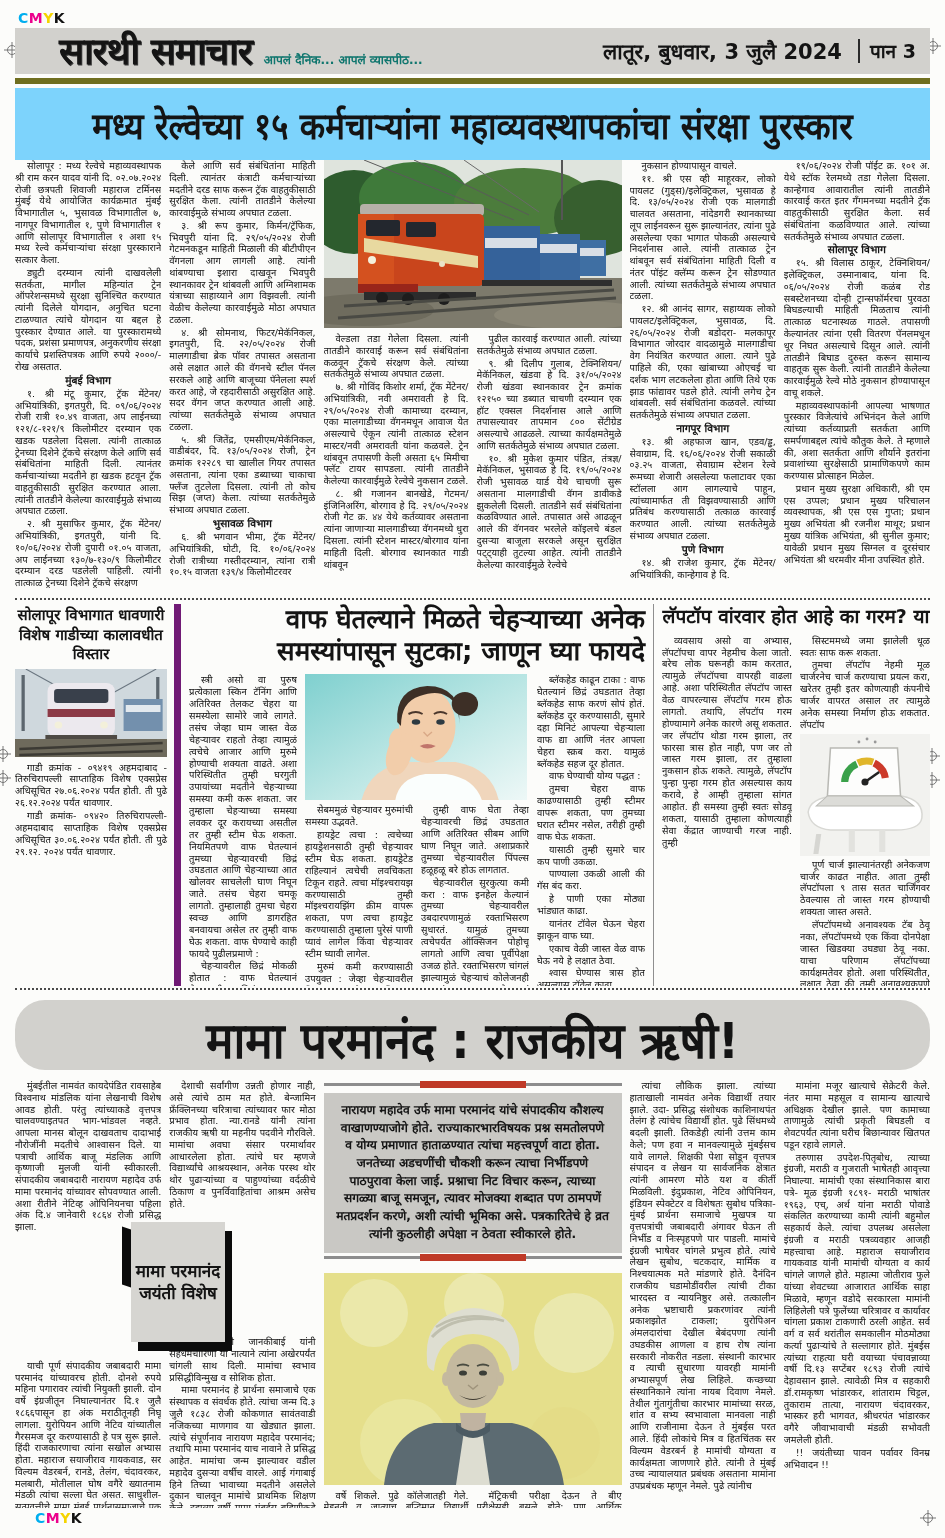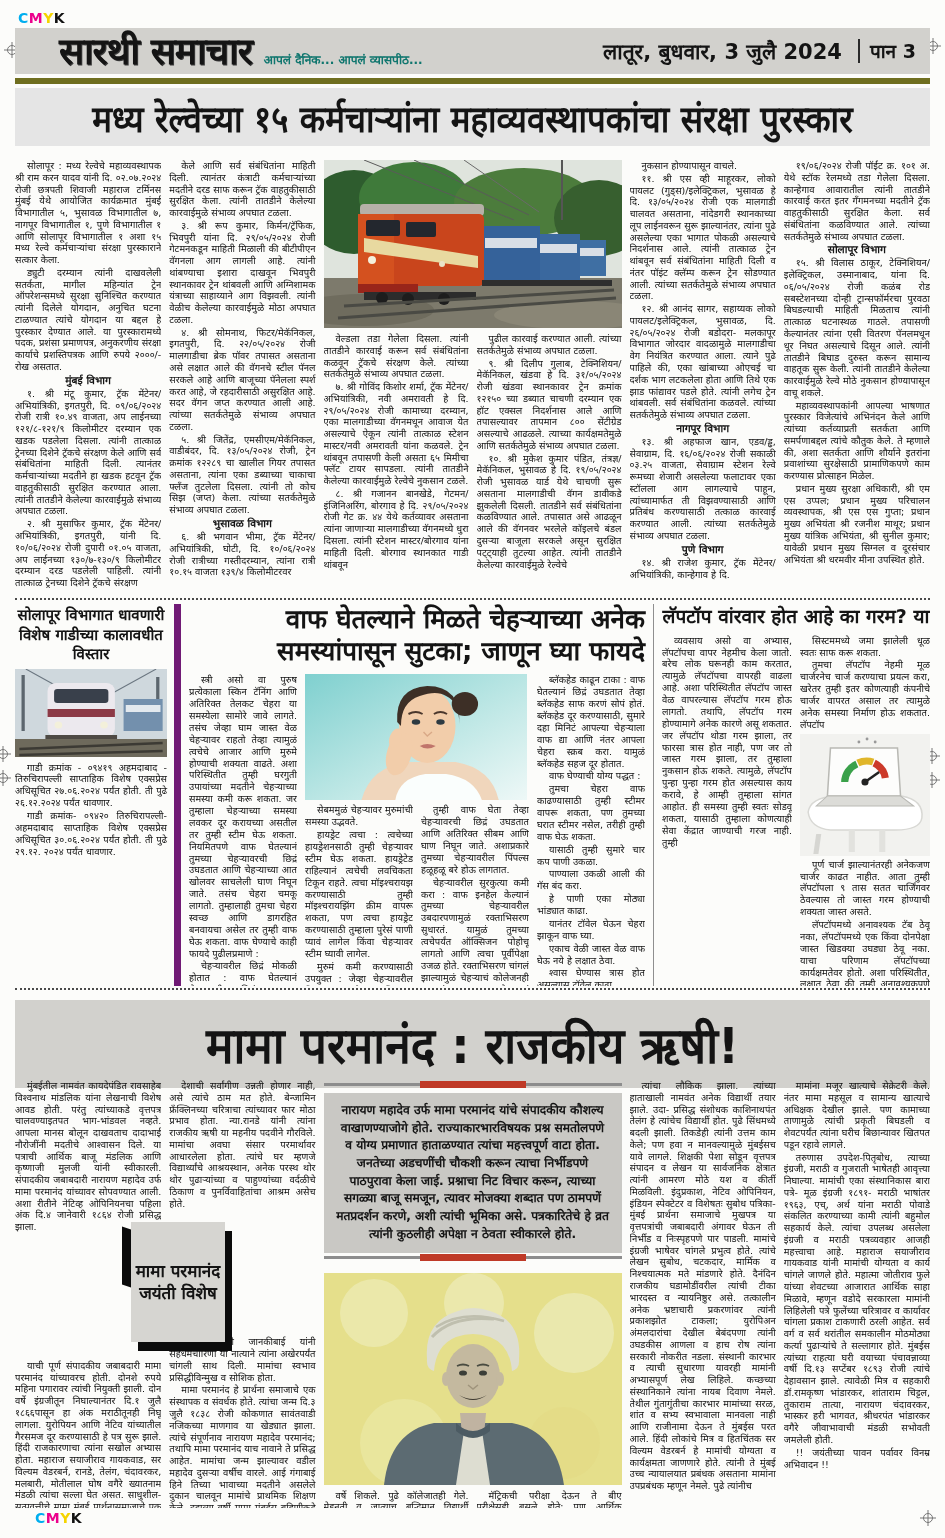--- a/index.html
+++ b/index.html
@@ -19,21 +19,21 @@
   .logo{font-size:37px;font-weight:bold;margin-left:44px;letter-spacing:-1px;line-height:1;
         text-shadow:1px 1px 0 #3c3c3c;}
   .tagline{font-size:12px;font-weight:bold;margin:16px 0 0 12px;color:#0f766e;}
   .mast-right{margin-left:auto;display:flex;align-items:center;margin-right:14px;}
   .mast-date{font-size:21px;font-weight:bold;white-space:nowrap;}
   .mast-divider{width:2px;height:24px;background:#2a2a2a;margin:0 10px 0 16px;}
   .mast-page{font-size:19px;font-weight:bold;white-space:nowrap;}
   .olive-rule{top:78px;height:6px;background:#6f6e1f;}
 
   
-  .headline-band{top:88px;height:58px;background:#e5e5e5;display:flex;align-items:center;justify-content:center;}
+  .headline-band{top:88px;height:72px;background:#7dd3fc;display:flex;align-items:center;justify-content:center;}
   .headline-band h1{margin:0;font-size:33px;font-weight:bold;white-space:nowrap;transform:scaleY(1.12);}
 
   
   .col{flex:1;overflow:hidden;font-size:9.5px;line-height:1.24;text-align:justify;}
   .para{text-indent:12px;margin:0 0 1px 0;}
   .subhead{text-align:center;font-weight:bold;font-size:10.5px;margin:1px 0;text-indent:0;}
 
   
   .top-article{top:160px;height:436px;display:flex;gap:8px;}
   .mid2{flex:0 0 298px;display:flex;flex-direction:column;overflow:hidden;}
@@ -53,21 +53,21 @@
   .scol{flex:1;overflow:hidden;font-size:9.5px;line-height:1.25;text-align:justify;}
   .photo-spacer{height:130px;}
   .woman-photo{position:absolute;top:0;left:calc(25% + 2px);width:calc(50% - 6px);height:126px;}
   .laptop-sec{flex:0 0 268px;border-left:1px solid #8f8f8f;padding-left:8px;display:flex;
               flex-direction:column;overflow:hidden;}
   .laptop-headline{text-align:center;font-weight:bold;font-size:19px;line-height:1.3;margin:0;}
   .laptop-body{display:flex;gap:8px;flex:1;margin-top:6px;overflow:hidden;}
   .laptop-img{width:100%;height:122px;display:block;margin:3px 0;}
 
   
-  .mama-band{top:1000px;height:88px;background:#d2d1cd;display:flex;align-items:center;justify-content:center;}
+  .mama-band{top:1000px;height:70px;background:#d2d1cd;display:flex;align-items:flex-end;justify-content:center;border-radius:30px;}
   .mama-band h1{margin:0;font-size:46px;font-weight:bold;transform:scaleY(1.08);}
   .mama-body{top:1080px;height:428px;display:flex;gap:8px;}
   .mcol{flex:1;overflow:hidden;font-size:9.5px;line-height:1.24;text-align:justify;position:relative;}
   .box-spacer{height:126px;}
   .jayanti-box{position:absolute;left:116px;top:142px;width:94px;height:120px;background:#d6d5d1;
                display:flex;align-items:center;justify-content:center;text-align:center;
                font-size:17px;font-weight:bold;line-height:1.3;z-index:4;
                box-shadow:7px 9px 0 #0b0b0b;}
   .jayanti-box::before{content:"";position:absolute;left:-9px;top:6px;width:9px;height:58px;
                background:#0b0b0b;transform:skewY(18deg);}

